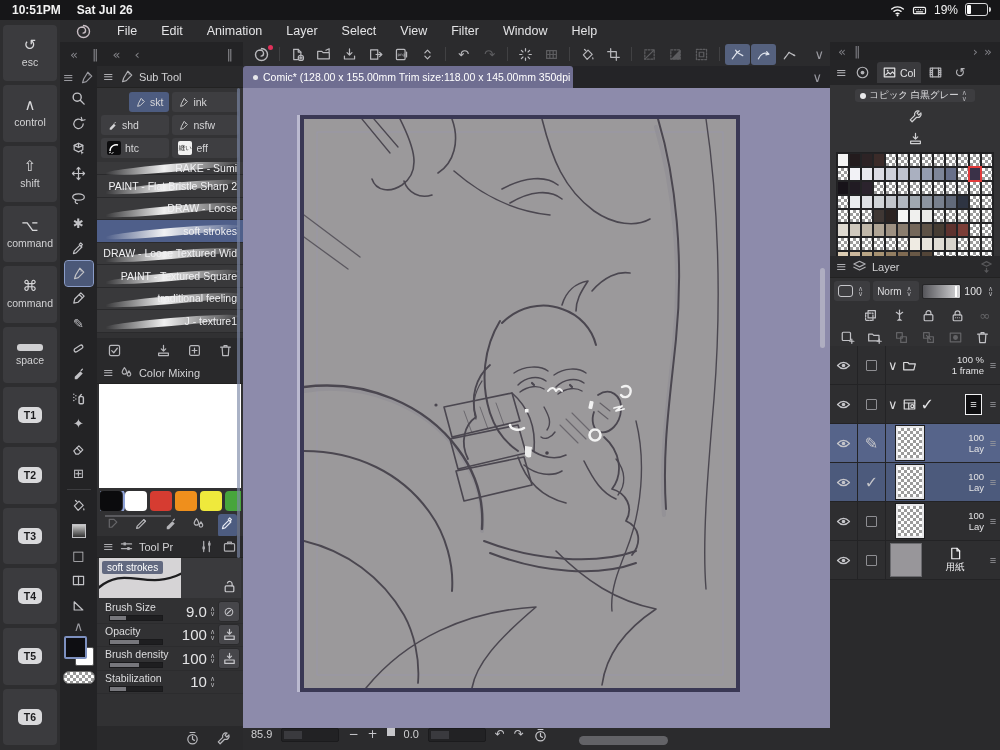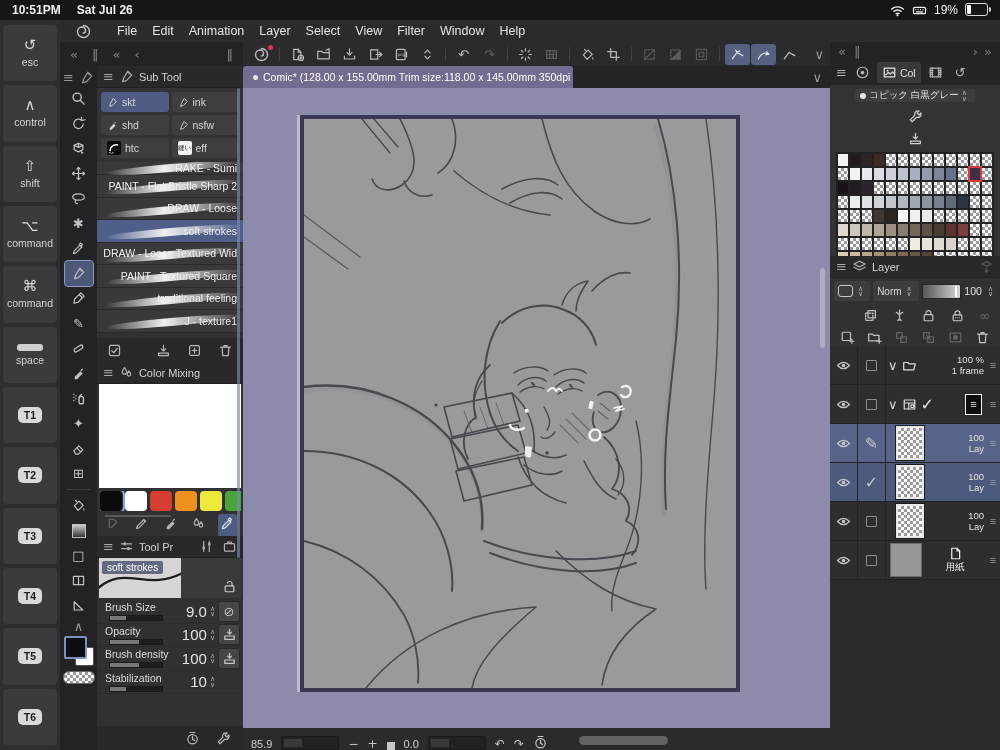--- a/index.html
+++ b/index.html
@@ -62,21 +62,21 @@
   
   .panels{left:97px;top:66px;width:146px;height:684px;background:#2f2f31;}
   .panel{position:absolute;left:0;width:146px;background:#313133;}
   .phead{height:22px;background:#29292b;display:flex;align-items:center;gap:5px;padding:0 6px;
          box-sizing:border-box;color:#d2d2d4;font-size:11px;border-bottom:1px solid #222;}
   .phead .ic{color:#aeaeb2;}
   .subtool{top:0;height:296px;} .mixing{top:296px;height:174px;} .toolprop{top:470px;height:214px;}
   #st-tabs{display:grid;grid-template-columns:1fr 1fr;gap:3px;padding:4px;background:#333335;}
   .stab{height:20px;background:#3e3e41;border-radius:3px;display:flex;align-items:center;gap:4px;
         padding:0 6px;color:#d6d6d8;font-size:10.5px;}
-  .stab.selected{background:#4d5c80;}
+  .stab.selected{background:#4d5c80;margin-left:28px;}
   .stab .ic svg{width:11px;height:11px;}
   .htcbox{width:14px;height:14px;background:#0c0c0e;border-radius:2px;display:inline-block;}
   .effbox{width:14px;height:14px;background:#f2f2f2;color:#111;font-size:6.5px;display:inline-flex;
           align-items:center;justify-content:center;border-radius:2px;}
   #st-list{position:absolute;top:96px;bottom:24px;left:0;right:0;overflow:hidden;background:#313133;}
   .brow{position:relative;height:22.5px;border-bottom:1px solid #2a2a2c;background:#39393b;display:flex;
         align-items:center;justify-content:flex-end;padding:0 6px;box-sizing:border-box;}
   .brow.partial{height:13px;}
   .brow.selected{background:#4f5f8a;}
   .bstroke{position:absolute;left:6px;right:4px;top:8px;height:8px;border-radius:50%;
@@ -123,21 +123,21 @@
   .doctab{height:22px;background:#6f6e91;color:#fff;font-size:10.5px;display:flex;align-items:center;gap:5px;
           padding:0 10px;border-radius:3px 3px 0 0;max-width:330px;white-space:nowrap;overflow:hidden;box-sizing:border-box;}
   .docdot{width:5px;height:5px;border-radius:50%;background:#e6e6ea;flex:none;}
   .tab-chev{margin-left:auto;color:#9898a0;padding-right:8px;}
   .workspace{position:absolute;top:22px;left:0;right:0;bottom:22px;background:#8d8bab;overflow:hidden;}
   .page{position:absolute;left:57px;top:27px;width:432px;height:569px;background:#9b999b;
         border:4px solid #3a3854;box-shadow:-3px 0 0 rgba(225,225,238,.55);}
   .sketch{position:absolute;inset:0;width:100%;height:100%;}
   .vscroll{position:absolute;right:5px;top:180px;width:5px;height:80px;border-radius:3px;background:#b5b4c4;opacity:.85;}
   .bottombar{position:absolute;bottom:0;left:0;right:0;height:22px;background:#2b2b2d;display:flex;
-             align-items:flex-end;gap:9px;padding:0 8px;color:#d0d0d2;font-size:11px;box-sizing:border-box;}
+             align-items:flex-start;gap:9px;padding:0 8px;color:#d0d0d2;font-size:11px;box-sizing:border-box;}
   .nslider{width:56px;height:12px;background:#222224;border:1px solid #1b1b1d;border-radius:2px;position:relative;}
   .nslider i{position:absolute;left:2px;top:2px;bottom:2px;width:18px;background:#3a3a3e;}
   .bbtn{color:#c6c6ca;font-size:12px;}
   .fitsq{width:8px;height:8px;background:#c6c6ca;}
   .homepill{position:absolute;left:336px;bottom:5px;width:89px;height:9px;border-radius:5px;background:#636367;}
   
   .rightcol{left:830px;top:60px;width:170px;height:690px;background:#2e2e30;}
   .rtabs{height:25px;background:#252527;display:flex;align-items:center;gap:3px;padding:0 6px;color:#b2b2b6;box-sizing:border-box;}
   .rtab{height:21px;display:flex;align-items:center;gap:3px;padding:0 5px;border-radius:3px 3px 0 0;font-size:10.5px;}
   .rtab.active{background:#3a3a3d;color:#e2e2e4;}
@@ -208,21 +208,21 @@
         </span>
     </span>
   </div>
 
   <div class="abs menubar">
     <span class="ic logo" id="mb-logo">
         <svg viewBox="0 0 16 16" width="15" height="15" fill="none" stroke="currentColor" stroke-width="1.5" stroke-linecap="round" stroke-linejoin="round">
           <path d="M8 1.6a6.4 6.4 0 1 1-6.4 6.4A5 5 0 0 1 6.4 3.2a3.8 3.8 0 0 1 3.8 3.8 2.7 2.7 0 0 1-2.7 2.7"></path>
         </svg>
       </span>
-    <span id="menu-items" style="display:flex;gap:15px;">
+    <span id="menu-items" style="display:flex;gap:24px;">
         <span class="menu-item">File</span>
         <span class="menu-item">Edit</span>
         <span class="menu-item">Animation</span>
         <span class="menu-item">Layer</span>
         <span class="menu-item">Select</span>
         <span class="menu-item">View</span>
         <span class="menu-item">Filter</span>
         <span class="menu-item">Window</span>
         <span class="menu-item">Help</span>
       </span>

